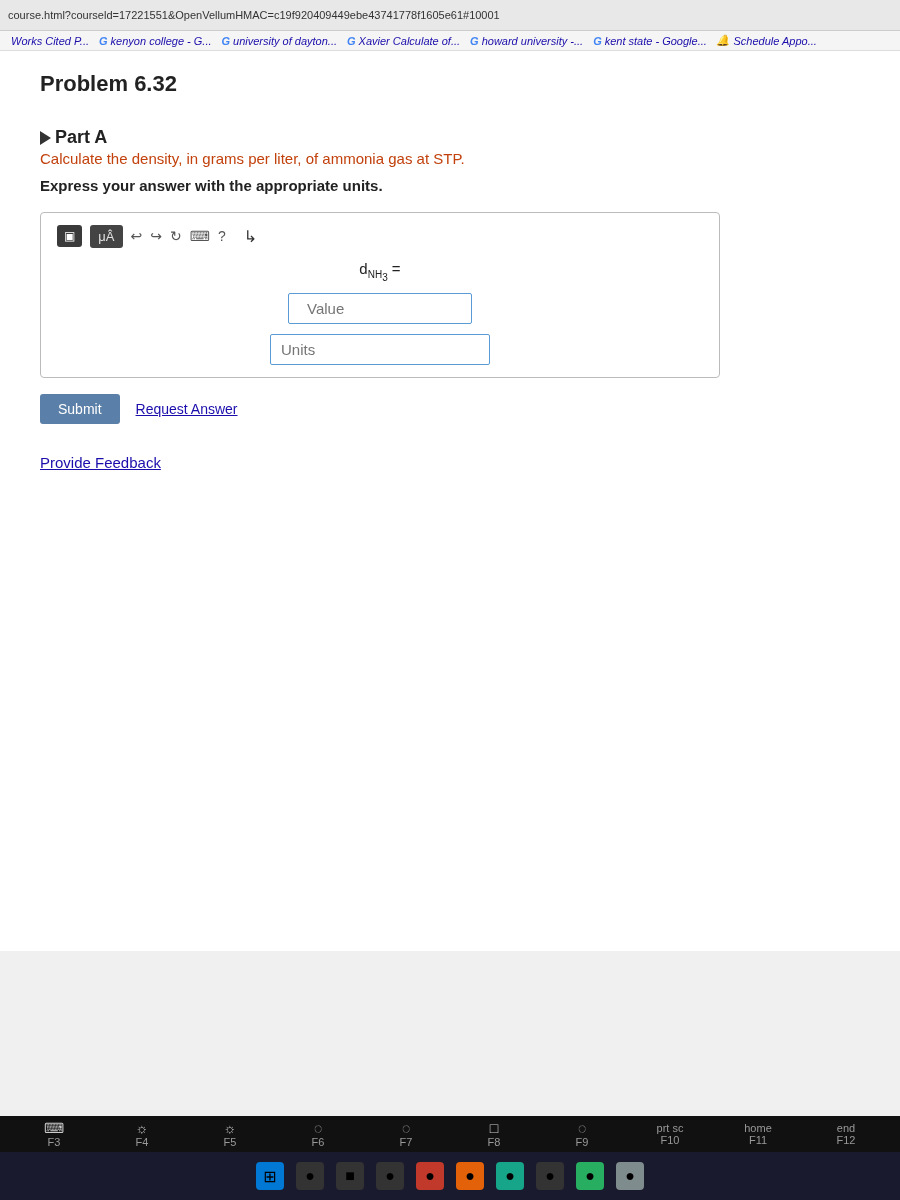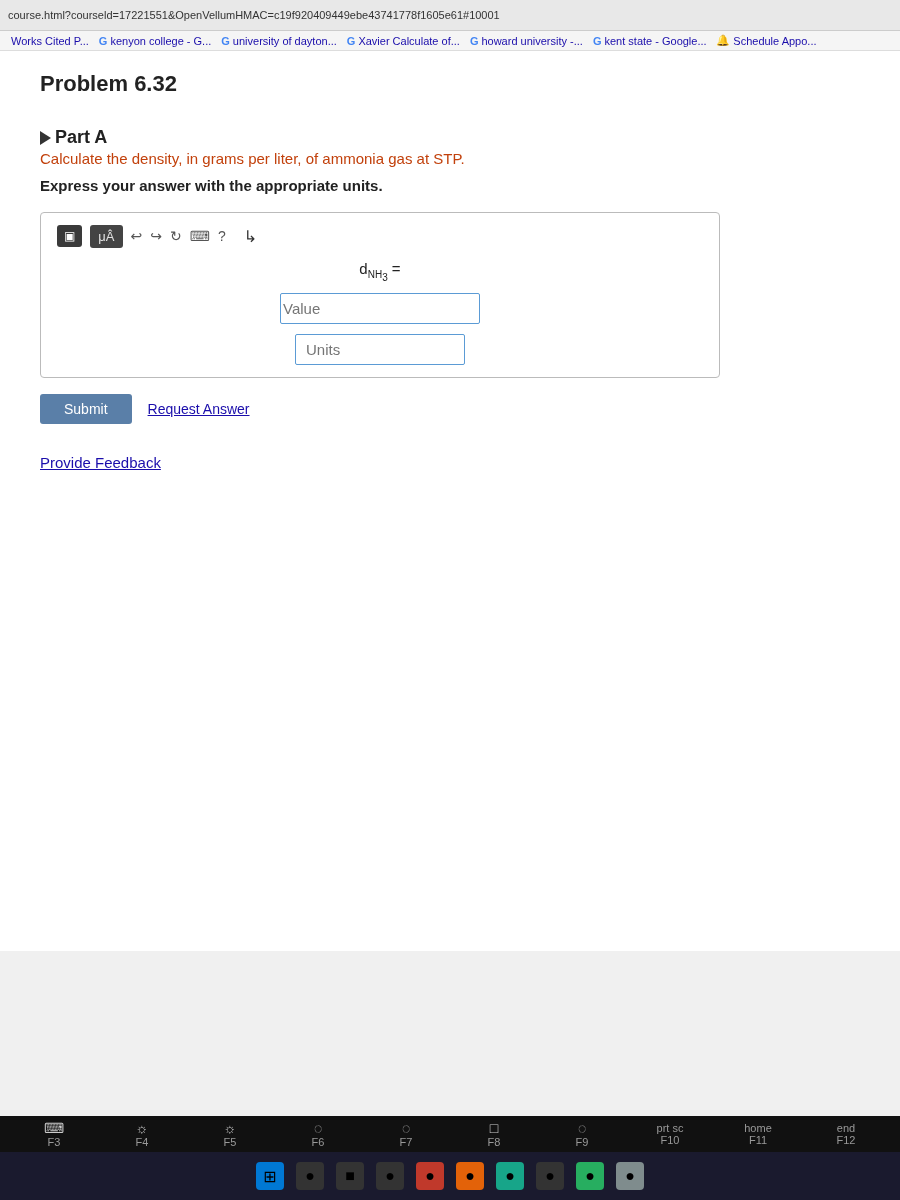--- a/index.html
+++ b/index.html
@@ -25,20 +25,21 @@
 
     .bookmarks-bar {
       background: #f5f5f5;
       padding: 3px 8px;
       font-size: 11px;
       color: #1a0dab;
       display: flex;
       gap: 10px;
       border-bottom: 1px solid #ddd;
       align-items: center;
+      font-style: italic;
     }
     .bookmark-item {
       display: flex;
       align-items: center;
       gap: 3px;
       cursor: pointer;
       white-space: nowrap;
     }
     .bookmark-item .g-icon {
       color: #4285f4;
@@ -156,50 +157,50 @@
 
     .equation-label {
       font-size: 15px;
       color: #222;
       white-space: nowrap;
     }
 
     .value-input {
       border: 1px solid #5b9bd5;
       border-radius: 2px;
-      padding: 6px 2px;
+      padding: 6px 18px;
       font-size: 15px;
       color: #888;
-      width: 200px;
+      width: 184px;
       outline: none;
     }
 
     .units-input {
       border: 1px solid #5b9bd5;
       border-radius: 2px;
       padding: 6px 10px;
       font-size: 15px;
       color: #888;
-      width: 170px;
+      width: 220px;
       outline: none;
     }
 
     .buttons-row {
       display: flex;
       align-items: center;
       gap: 16px;
       margin-top: 14px;
     }
 
     .submit-btn {
       background: #5a7fa8;
       color: #fff;
       border: none;
       border-radius: 3px;
-      padding: 7px 24px;
+      padding: 7px 18px;
       font-size: 14px;
       cursor: pointer;
     }
 
     .request-answer-link {
       color: #1a0dab;
       text-decoration: underline;
       font-size: 14px;
       cursor: pointer;
       background: none;

